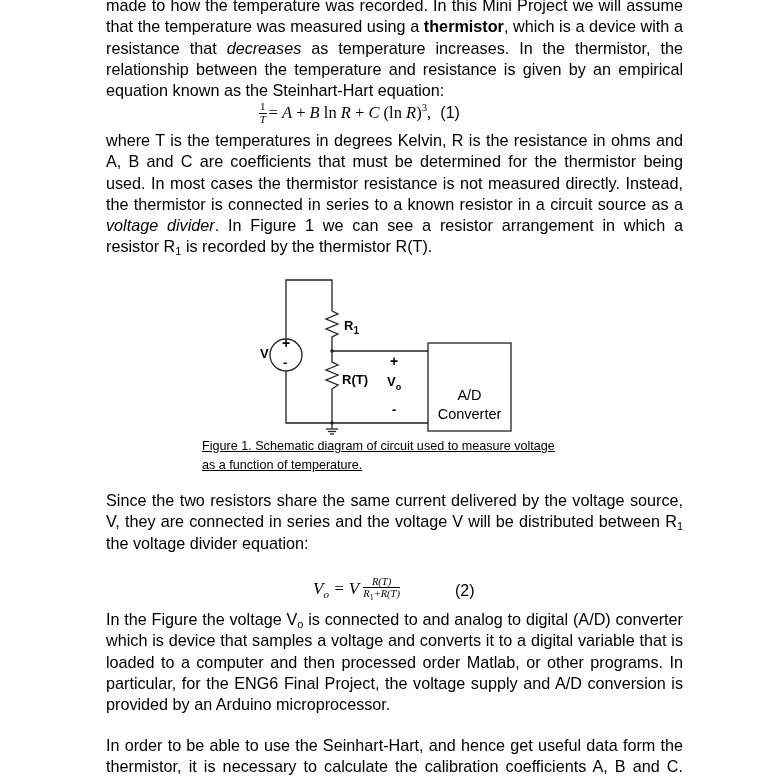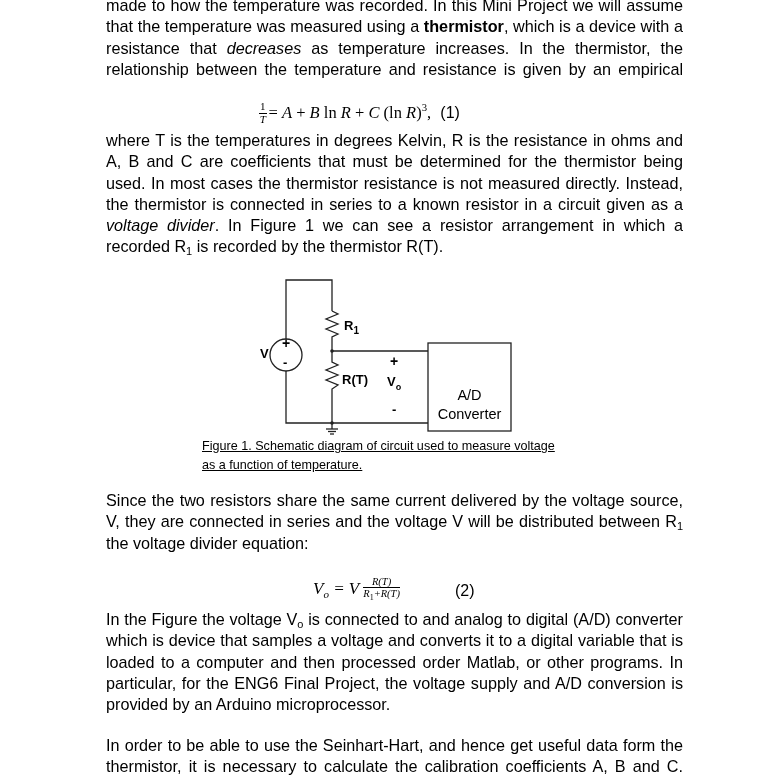--- a/index.html
+++ b/index.html
@@ -23,36 +23,37 @@
 </head>
 <body>
 
 <div class="page">
 
   <div class="para" style="top:-5px;">
     <span class="line">made to how the temperature was recorded.  In this Mini Project we will assume</span>
     <span class="line"><span>that the temperature was measured using a </span><b>thermistor</b><span>, which is a device with a</span></span>
     <span class="line"><span>resistance that </span><i>decreases</i><span> as temperature increases.  In the thermistor, the</span></span>
     <span class="line">relationship between the temperature and resistance is given by an empirical</span>
+    <span class="line last">equation known as the Steinhart-Hart equation:</span>
   </div>
 
   <div class="eq" style="left:259px; top:101px;">
     <span class="frac mathup" style="font-size:11px; margin-right:2px;">
       <span class="num">1</span>
       <span class="den math">T</span>
     </span><span class="mathup">= </span><span class="math">A</span><span class="mathup" style="white-space:pre"> + </span><span class="math">B</span><span class="mathup" style="white-space:pre"> ln </span><span class="math">R</span><span class="mathup" style="white-space:pre"> + </span><span class="math">C</span><span class="mathup" style="white-space:pre"> (ln </span><span class="math">R</span><span class="mathup">)</span><sup class="mathup" style="font-size:0.65em;">3</sup><span class="mathup">,</span>&nbsp;&nbsp;<span style="font-family:'Liberation Sans',sans-serif; font-size:16px;">(1)</span>
   </div>
 
   <div class="para" style="top:130px;">
     <span class="line">where T is the temperatures in degrees Kelvin, R is the resistance in ohms and</span>
     <span class="line">A, B and C are coefficients that must be determined for the thermistor being</span>
     <span class="line">used. In most cases the thermistor resistance is not measured directly. Instead,</span>
-    <span class="line">the thermistor is connected in series to a known resistor in a circuit given as a</span>
+    <span class="line">the thermistor is connected in series to a known resistor in a circuit source as a</span>
     <span class="line"><i>voltage divider</i><span>.  In Figure 1 we can see a resistor arrangement in which a</span></span>
-    <span class="line last"><span>recorded R</span><sub class="s">1</sub><span> is recorded by the thermistor R(T).</span></span>
+    <span class="line last"><span>resistor R</span><sub class="s">1</sub><span> is recorded by the thermistor R(T).</span></span>
   </div>
 
   <div class="fig" style="position:absolute; left:0; top:0; width:768px; height:480px;">
     <svg width="768" height="480" viewBox="0 0 768 480" xmlns="http://www.w3.org/2000/svg" style="position:absolute; left:0; top:0;">
       <g stroke="#222" stroke-width="1.3" fill="none">
 
         <polyline points="286,339 286,280 332,280 332,311"></polyline>
 
         <polyline points="332,311 338,314 326,319 338,324 326,329 338,334 332,337 332,351"></polyline>
 

